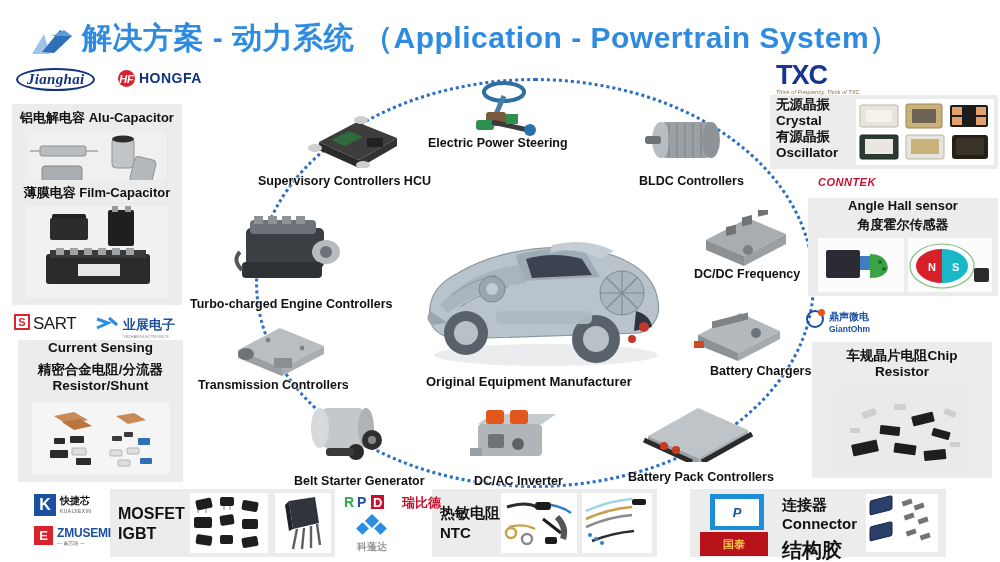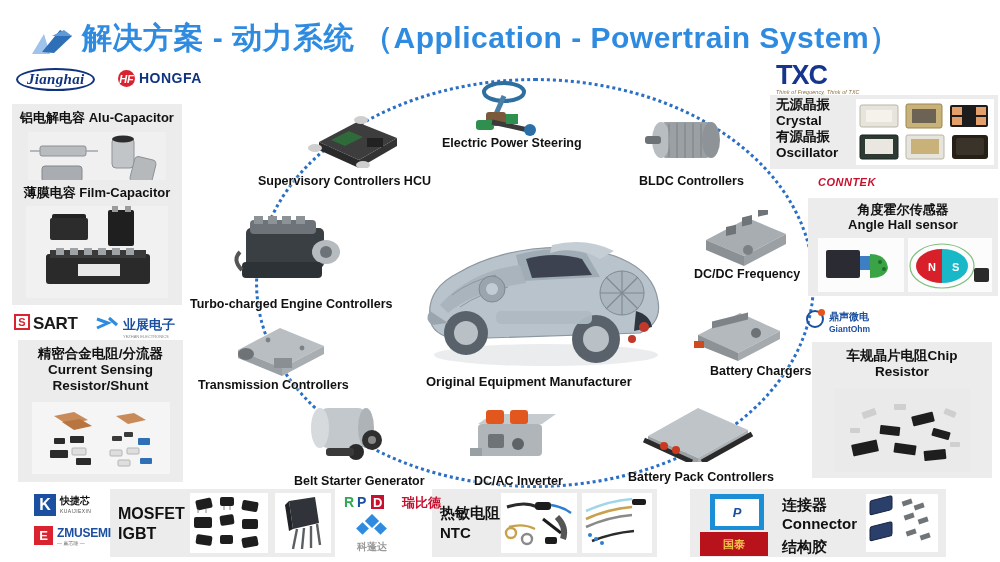--- a/index.html
+++ b/index.html
@@ -67,21 +67,21 @@
     line-height:1;
   }
   .txc-sub { color:#8a6a3a; font-size:5.2px; letter-spacing:.2px; font-style:italic; }
 
   .conntek { color:#C8102E; font-weight:bold; font-size:11px; letter-spacing:.5px;font-style:italic; }
 
   .sart-mark {
     width:16px;height:16px;border:2px solid #D9232E;color:#D9232E;
     font-weight:bold;font-size:11px;display:flex;align-items:center;justify-content:center;
   }
-  .sart-txt { color:#1a1a1a; font-weight:bold; font-size:17px; letter-spacing:-.5px; }
+  .sart-txt { color:#1a1a1a; font-weight:normal; font-size:17px; letter-spacing:-.5px; }
   .yezhan { color:#1B4FA0; font-weight:bold; font-size:13px; }
   .yezhan-sub { color:#888; font-size:4px; }
 
   .giantohm-o { width:18px;height:18px;border:2.4px solid #1B4FA0;border-radius:50%;position:relative; }
   .giantohm-o::after{content:"";position:absolute;right:-3px;top:-3px;width:7px;height:7px;border-radius:50%;background:#E8531A;}
   .giantohm-cn { color:#1B4FA0; font-weight:bold; font-size:10px; }
   .giantohm-en { color:#1B4FA0; font-weight:bold; font-size:8.5px; }
 
   .kjx-k { background:#1B4FA0;color:#fff;font-weight:bold;font-size:16px;
            width:22px;height:22px;display:flex;align-items:center;justify-content:center; }
@@ -181,22 +181,22 @@
       <path d="M1 3 L12 7 L1 12" fill="none" stroke="#2E8BE0" stroke-width="3"></path>
       <path d="M13 2 L21 9" stroke="#2E8BE0" stroke-width="3"></path>
     </svg>
     <div>
       <div class="yezhan">业展电子</div>
       <div class="yezhan-sub">YEZHAN ELECTRONICS</div>
     </div>
   </div>
 
   <div class="panel gray-box" style="left:18px; top:340px; width:165px; height:142px;">
+    <div class="cap-title" style="font-size:13.5px;">Current Sensing</div>
     <div class="cap-title" style="font-size:13.5px; padding-top:6px;">精密合金电阻/分流器</div>
-    <div class="cap-title" style="font-size:13.5px;">Current Sensing</div>
     <div class="cap-title" style="font-size:13.5px;">Resistor/Shunt</div>
     <div class="ph" style="left:14px; top:62px; width:138px; height:72px; background:#f4f4f4;">
       <svg viewBox="0 0 138 72" width="138" height="72">
         <rect width="138" height="72" fill="#f5f5f5"></rect>
         <path d="M22 14 l20 -4 l14 8 l-20 5 z" fill="#c98a5a"></path>
         <path d="M30 20 l18 -3 l12 7 l-18 4 z" fill="#b8753f"></path>
         <path d="M84 14 l18 -3 l12 7 l-18 4 z" fill="#c98a5a"></path>
         <g fill="#2b2b2b">
           <rect x="22" y="36" width="11" height="6" rx="1"></rect>
           <rect x="38" y="34" width="14" height="7" rx="1"></rect>
@@ -251,22 +251,22 @@
         <rect x="96" y="36" width="36" height="24" rx="3" fill="#262017"></rect>
         <rect x="100" y="39" width="28" height="17" rx="2" fill="#3a332a"></rect>
       </svg>
     </div>
   </div>
 
   <div class="brand" style="left:818px; top:176px;">
     <div class="conntek">CONNTEK</div>
   </div>
   <div class="panel gray-box" style="left:808px; top:198px; width:190px; height:98px;">
+    <div class="cap-title" style="font-size:13px;">Angle Hall sensor</div>
     <div class="cap-title" style="font-size:13px; padding-top:4px;">角度霍尔传感器</div>
-    <div class="cap-title" style="font-size:13px;">Angle Hall sensor</div>
     <div class="ph" style="left:10px; top:40px; width:86px; height:54px; background:#fbfbfb;">
       <svg viewBox="0 0 86 54" width="86" height="54">
         <rect width="86" height="54" fill="#fcfcfc"></rect>
         <rect x="8" y="12" width="34" height="28" rx="2" fill="#2b2b33"></rect>
         <rect x="42" y="18" width="10" height="14" fill="#3e7fc4"></rect>
         <path d="M52 16 q16 0 18 14 q-2 10 -18 10 z" fill="#3aa345"></path>
         <circle cx="62" cy="24" r="2" fill="#1d6f27"></circle>
         <circle cx="66" cy="31" r="2" fill="#1d6f27"></circle>
       </svg>
     </div>
@@ -334,21 +334,21 @@
     <svg viewBox="0 0 90 62" width="90" height="62">
       <ellipse cx="42" cy="14" rx="20" ry="9" fill="none" stroke="#2f6f9f" stroke-width="4"></ellipse>
       <path d="M42 18 L34 36" stroke="#4a7fa8" stroke-width="5"></path>
       <rect x="24" y="34" width="20" height="14" rx="3" fill="#7a5a3a"></rect>
       <rect x="14" y="42" width="18" height="10" rx="3" fill="#2f8f4f"></rect>
       <path d="M30 44 L66 52" stroke="#3a3a3a" stroke-width="5"></path>
       <circle cx="68" cy="52" r="6" fill="#2a6fa8"></circle>
       <rect x="44" y="36" width="12" height="10" fill="#2f8f4f"></rect>
     </svg>
   </div>
-  <div class="lbl" style="left:442px; top:136px;text-align:center;">Electric Power Steering</div>
+  <div class="lbl" style="left:428px; top:136px;text-align:center;">Electric Power Steering</div>
 
   <div class="ph" style="left:643px; top:112px; width:86px; height:58px; background:transparent;">
     <svg viewBox="0 0 86 58" width="86" height="58">
       <rect x="18" y="10" width="50" height="36" rx="5" fill="#9aa0a4"></rect>
       <ellipse cx="18" cy="28" rx="9" ry="18" fill="#b8bdc1"></ellipse>
       <ellipse cx="68" cy="28" rx="9" ry="18" fill="#8e9397"></ellipse>
       <rect x="2" y="24" width="16" height="8" rx="3" fill="#6d7276"></rect>
       <g stroke="#7b8084" stroke-width="1">
         <line x1="26" y1="12" x2="26" y2="45"></line>
           <line x1="34" y1="11" x2="34" y2="46"></line>
@@ -599,21 +599,21 @@
 
   <div class="panel gray-box" style="left:690px; top:489px; width:256px; height:68px;"></div>
   <div class="conn-logo" style="position:absolute; left:710px; top:494px;">
     <div class="conn-inner">P</div>
   </div>
   <div class="red-logo" style="position:absolute; left:700px; top:532px;">
     <span>国泰</span>
   </div>
   <div class="note" style="left:782px; top:496px; font-size:15px;">连接器</div>
   <div class="note" style="left:782px; top:515px; font-size:15px;">Connector</div>
-  <div class="note" style="left:782px; top:538px; font-size:15px;">结构胶</div>
+  <div class="note" style="left:782px; top:538px; font-size:20px;">结构胶</div>
   <div class="ph" style="left:866px; top:494px; width:72px; height:58px; background:#fff;">
     <svg viewBox="0 0 72 58" width="72" height="58">
       <rect width="72" height="58" fill="#fff"></rect>
       <g fill="#2b3f6b" stroke="#16233f">
         <rect x="4" y="8" width="22" height="14" rx="2" transform="skewY(-14)"></rect>
         <rect x="4" y="34" width="22" height="14" rx="2" transform="skewY(-14)"></rect>
       </g>
       <g fill="#6f7478">
         <rect x="36" y="6" width="10" height="5" transform="rotate(-18 41 8)"></rect>
         <rect x="48" y="10" width="10" height="5" transform="rotate(-18 53 12)"></rect>

